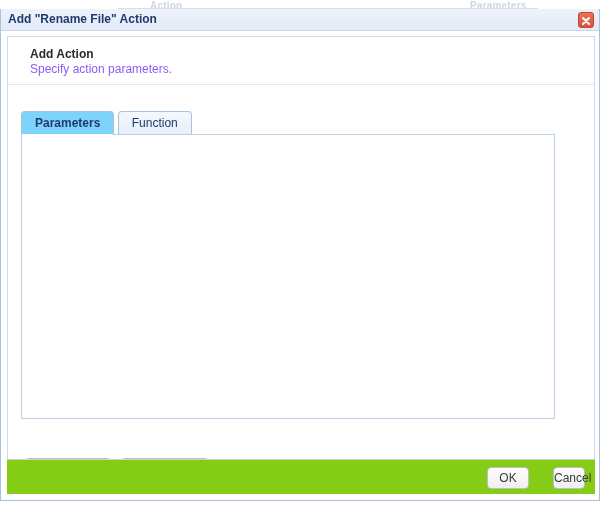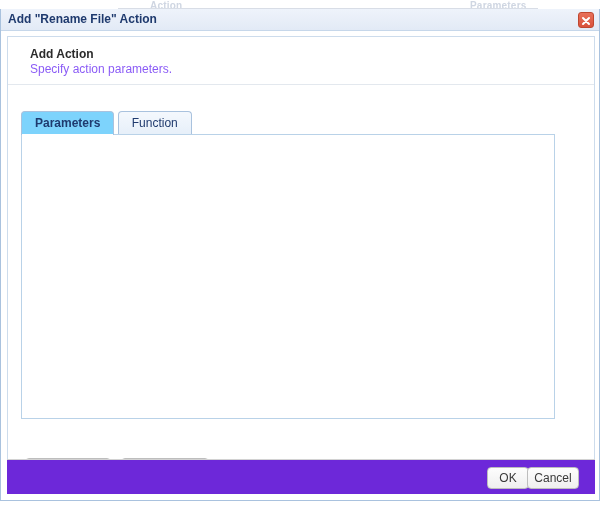--- a/index.html
+++ b/index.html
@@ -244,37 +244,37 @@
     border: 1px solid #bdbdbd;
     border-radius: 4px;
     cursor: pointer;
     padding: 0 10px;
   }
 
   
   #footer {
     position: absolute; left: 6px; bottom: 6px;
     width: 588px; height: 35px;
-    background: #6d28d9;
+    background: #84cc16;
     border-top: 1px solid #d2d2d2;
   }
   .foot-btn {
     position: absolute; top: 7px;
     height: 22px;
     line-height: 20px;
     text-align: center;
     font-size: 12px;
     color: #3a3a3a;
     background: linear-gradient(to bottom, #fdfdfd 0%, #efefef 100%);
     border: 1px solid #bdbdbd;
     border-radius: 4px;
     cursor: pointer;
   }
   #ok-btn { right: 66px; width: 42px; }
-  #cancel-btn { right: 16px; width: 52px; }
+  #cancel-btn { right: 10px; width: 32px; }
 </style>
 </head>
 <body>
 
 <div id="bg-strip">
   <span class="ghost" style="left:150px;">Action</span>
   <span class="ghost" style="left:470px;">Parameters</span>
   <div class="ghost-line"></div>
 </div>
 

